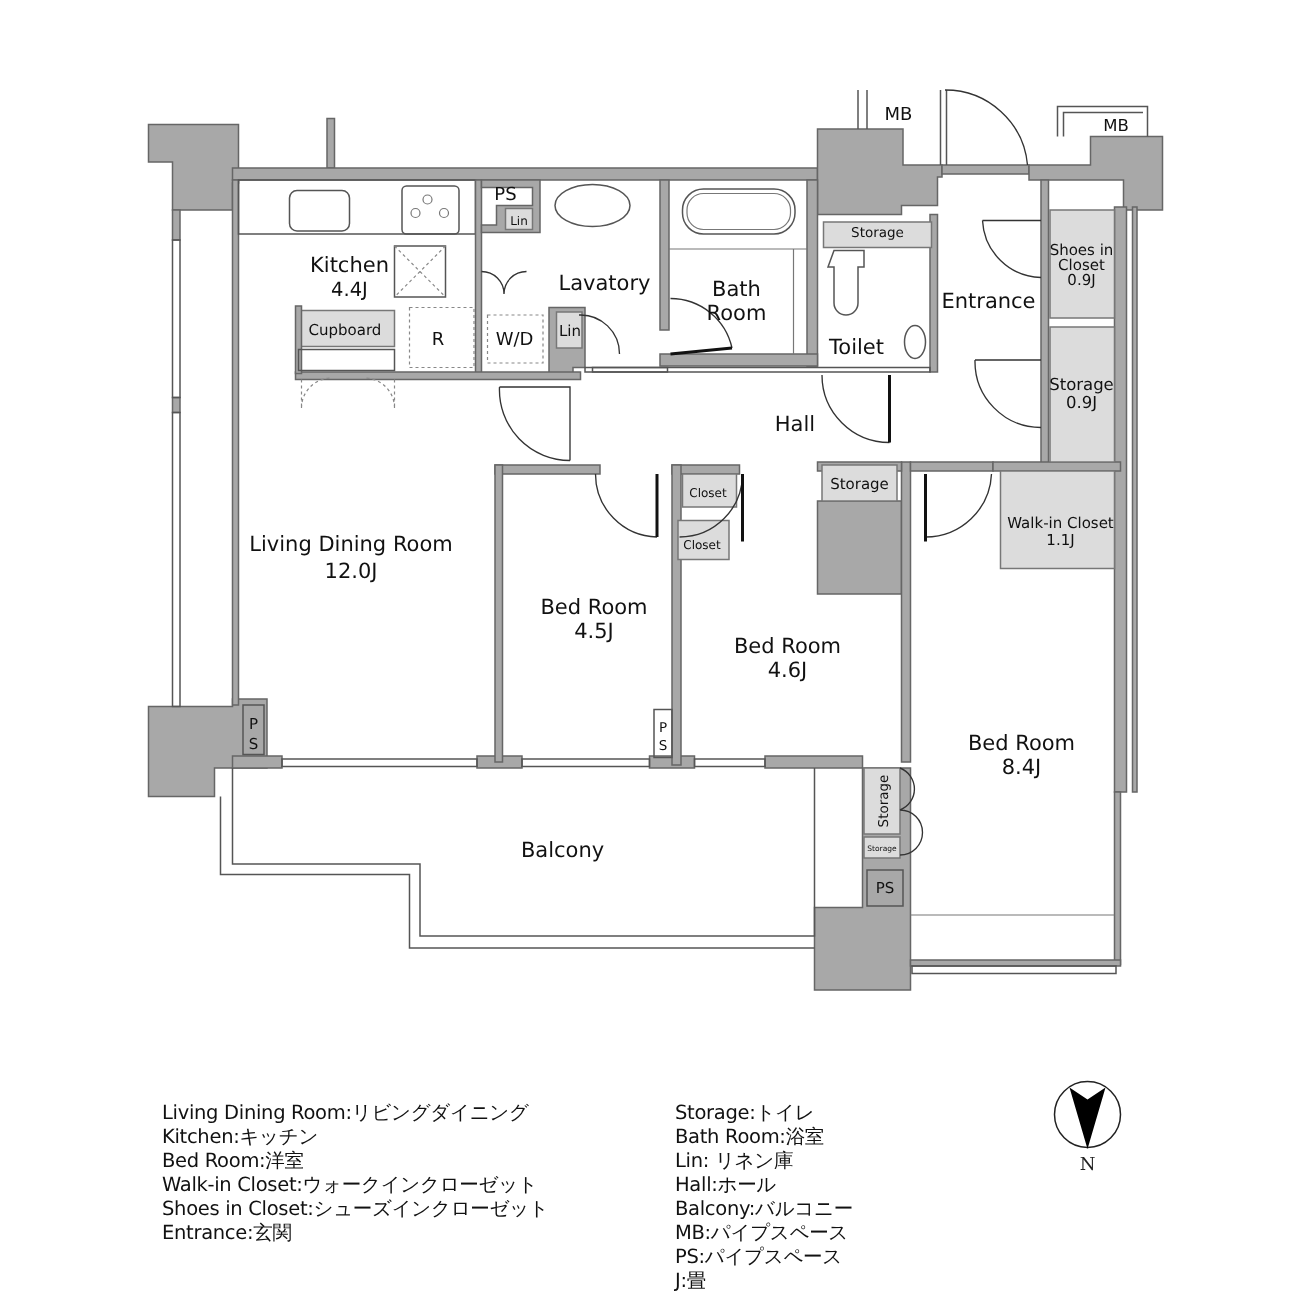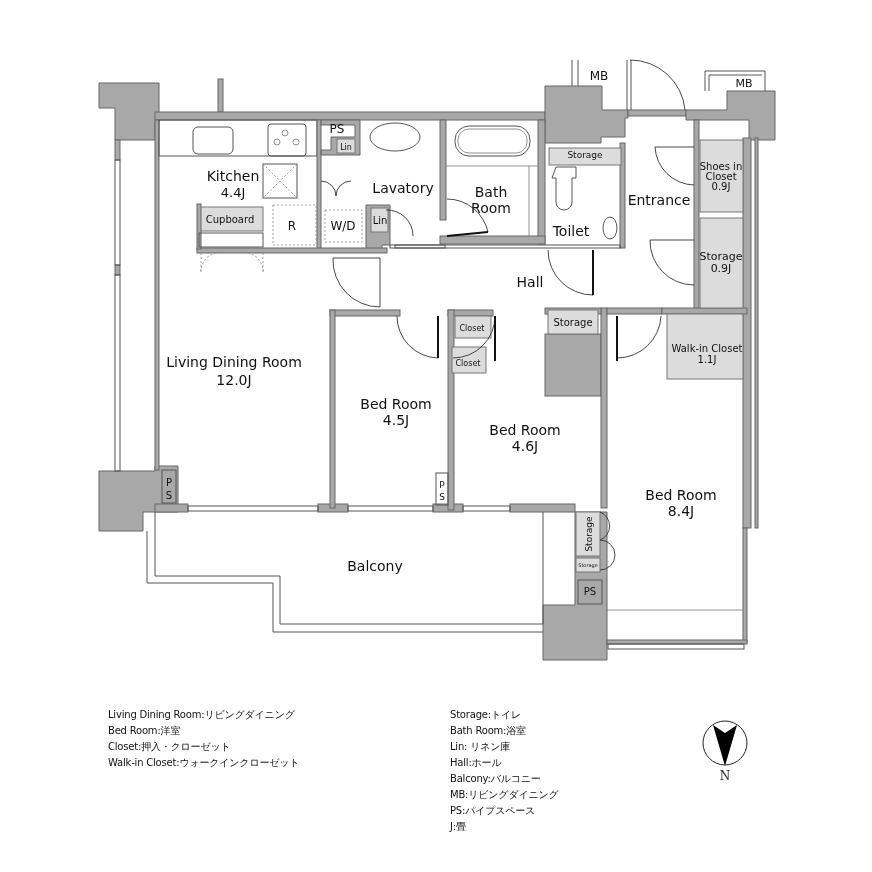--- a/index.html
+++ b/index.html
@@ -7,21 +7,21 @@
          font-family: "DejaVu Sans", "Liberation Sans", sans-serif; color: #111; }
   #plan { position: absolute; left: 0; top: 0; width: 872px; height: 700px; }
   .wall { fill: #a8a8a8; stroke: #666; stroke-width: 1; }
   .store { fill: #dcdcdc; stroke: #777; stroke-width: 1; }
   .line { fill: none; stroke: #555; stroke-width: 1; }
   .thin { fill: none; stroke: #777; stroke-width: 0.8; }
   .door { fill: none; stroke: #333; stroke-width: 0.9; }
   .doorleaf { stroke: #111; stroke-width: 2; fill: none; }
   .dash { fill: none; stroke: #888; stroke-width: 0.8; stroke-dasharray: 2 2; }
   .lbl { font-family: "DejaVu Sans", sans-serif; fill: #111; text-anchor: middle; }
-  .legend { position: absolute; font-size: 10px; line-height: 16px; letter-spacing: -0.2px; }
+  .legend { position: absolute; font-size: 13px; line-height: 16px; letter-spacing: -0.2px; margin-top: 28px; }
   .legend div { white-space: nowrap; }
   #legend-left { left: 108px; top: 707px; }
   #legend-right { left: 450px; top: 707px; }
   #compass { position: absolute; left: 700px; top: 718px; width: 50px; height: 70px; }
 </style>
 </head>
 <body>
 
 <svg id="plan" viewBox="0 0 872 700" xmlns="http://www.w3.org/2000/svg">
 
@@ -224,31 +224,33 @@
     <text class="lbl" x="588" y="567" font-size="5">Storage</text>
     <text class="lbl" x="169" y="486" font-size="10">P</text>
     <text class="lbl" x="169" y="499" font-size="10">S</text>
     <text class="lbl" x="442" y="488" font-size="9">P</text>
     <text class="lbl" x="442" y="500" font-size="9">S</text>
   </g>
 </svg>
 
 <div id="legend-left" class="legend">
   <div>Living Dining Room:リビングダイニング</div>
+  <div>Kitchen:キッチン</div>
   <div>Bed Room:洋室</div>
-  <div>Closet:押入・クローゼット</div>
   <div>Walk-in Closet:ウォークインクローゼット</div>
+  <div>Shoes in Closet:シューズインクローゼット</div>
+  <div>Entrance:玄関</div>
 </div>
 <div id="legend-right" class="legend">
   <div>Storage:トイレ</div>
   <div>Bath Room:浴室</div>
   <div>Lin: リネン庫</div>
   <div>Hall:ホール</div>
   <div>Balcony:バルコニー</div>
-  <div>MB:リビングダイニング</div>
+  <div>MB:パイプスペース</div>
   <div>PS:パイプスペース</div>
   <div>J:畳</div>
 </div>
 
 <svg id="compass" viewBox="0 0 50 70" xmlns="http://www.w3.org/2000/svg">
   <circle cx="25" cy="25" r="22" fill="none" stroke="#222" stroke-width="1"></circle>
   <path d="M13,7 L25,15 L37,7 L25,48 Z" fill="#000"></path>
   <text x="25" y="62" text-anchor="middle" font-size="12" font-family="'DejaVu Serif', serif" fill="#222">N</text>
 </svg>
 

